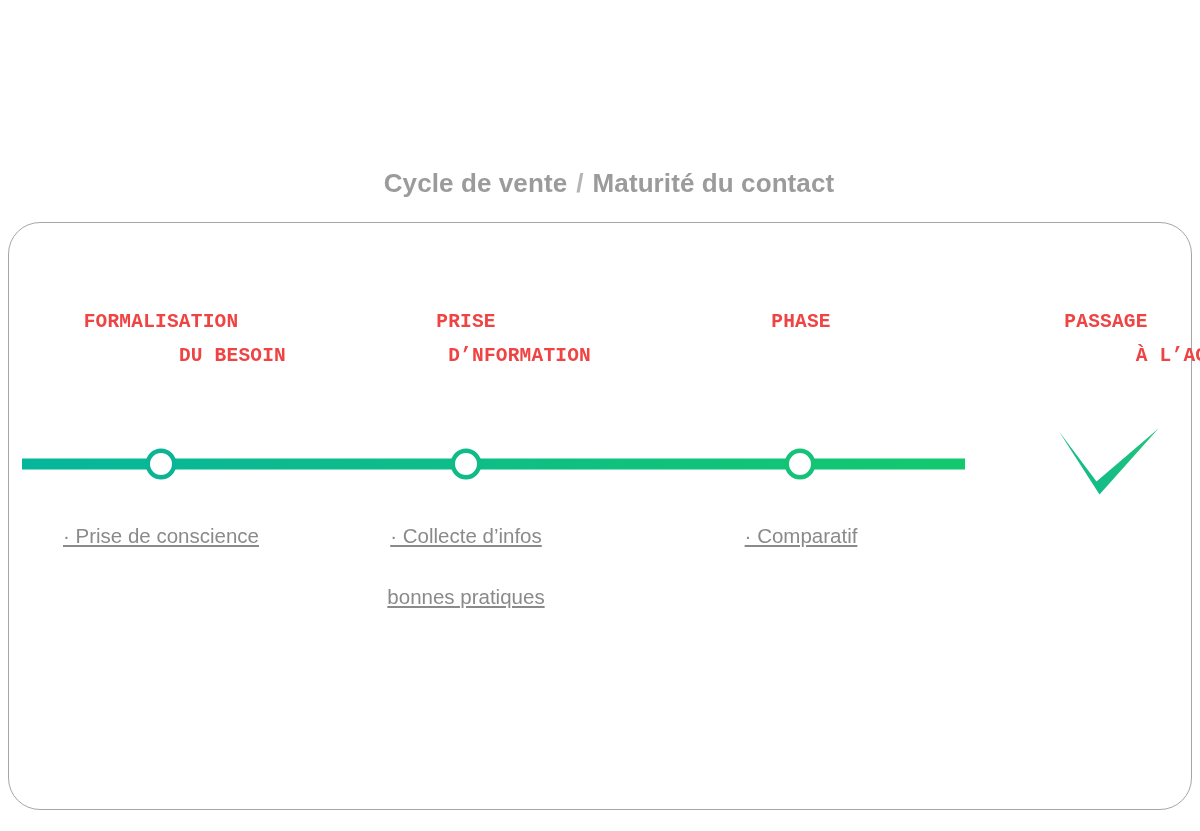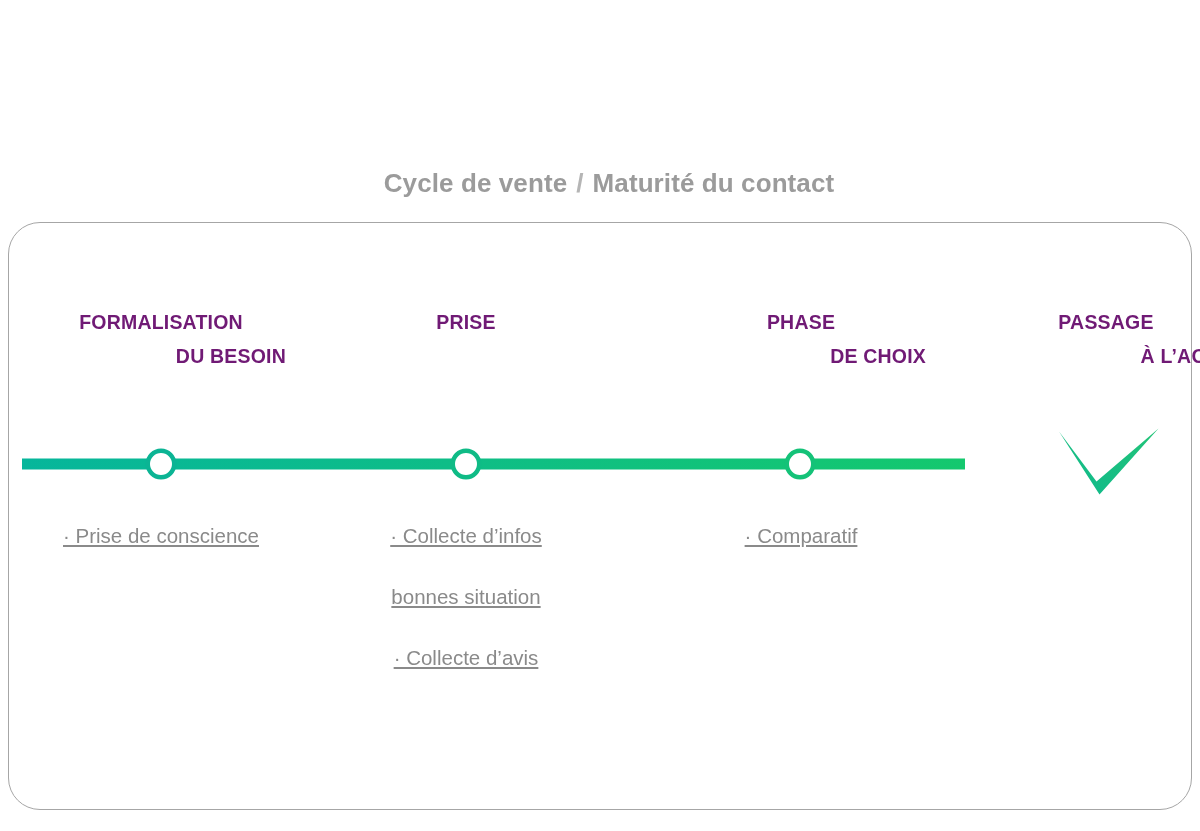--- a/index.html
+++ b/index.html
@@ -60,23 +60,24 @@
   }
   .stage {
     position: absolute;
     top: 306px;
     pointer-events: auto;
   }
   .stage-head {
     text-align: center;
     font-size: 19.5px;
     font-weight: bold;
-    color: #701a75;
+    color: #ef4444;
     line-height: 1.72;
     letter-spacing: 0.2px;
+    font-family: Liberation Mono, monospace;
   }
   .stage-head .l2 { display: block; text-align: right; }
 
   
   .timeline {
     position: absolute;
     left: 0;
     top: 0;
     width: 1200px;
     height: 831px;
@@ -115,26 +116,26 @@
 <div class="stages">
   <div class="stage col1">
     <div class="stage-head">
       <span class="l1">FORMALISATION</span>
       <span class="l2">DU BESOIN</span>
     </div>
   </div>
   <div class="stage col2">
     <div class="stage-head">
       <span class="l1">PRISE</span>
+      <span class="l2">D’NFORMATION</span>
     </div>
   </div>
   <div class="stage col3">
     <div class="stage-head">
       <span class="l1">PHASE</span>
-      <span class="l2">DE CHOIX</span>
     </div>
   </div>
   <div class="stage col4">
     <div class="stage-head">
       <span class="l1">PASSAGE</span>
       <span class="l2">À L’ACTE</span>
     </div>
   </div>
 </div>
 
@@ -164,24 +165,23 @@
   <div class="bullet">
     <span class="bl">· Prise de conscience</span>
   </div>
 </div>
 
 <div class="bullets col2">
   <div class="bullet">
     <span class="bl">· Collecte d’infos</span>
   </div>
   <div class="bullet">
-    <span class="bl">bonnes situation</span>
+    <span class="bl">bonnes pratiques</span>
   </div>
   <div class="bullet">
-    <span class="bl">· Collecte d’avis</span>
   </div>
 </div>
 
 <div class="bullets col3">
   <div class="bullet">
     <span class="bl">· Comparatif</span>
   </div>
 </div>
 
 </body></html>

